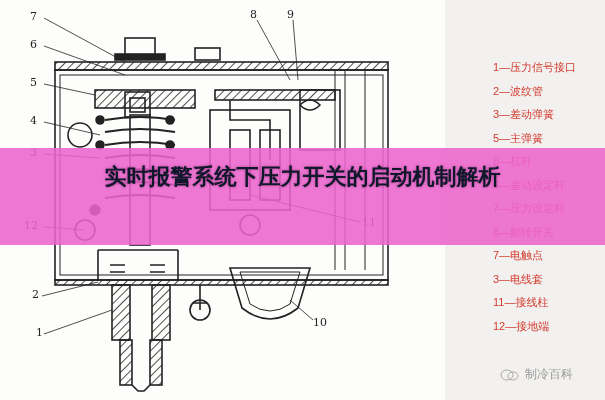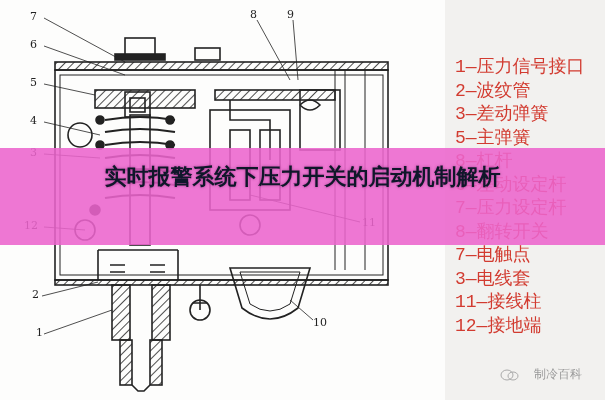--- a/index.html
+++ b/index.html
@@ -1,24 +1,24 @@
 <!DOCTYPE html>
 <html><head>
 <meta charset="utf-8">
 <style>
   html,body{margin:0;padding:0;}
   body{width:605px;height:400px;overflow:hidden;background:#f3f3f1;position:relative;font-family:"DejaVu Serif",serif;}
   .canvas{position:absolute;left:0;top:0;width:605px;height:400px;}
   .diagram-area{position:absolute;left:0;top:0;width:445px;height:400px;background:#fdfdfc;}
   .legend-area{position:absolute;left:445px;top:0;width:160px;height:400px;background:#f2f1ef;}
   .legend-list{position:absolute;left:455px;top:56px;margin:0;padding:0;list-style:none;}
-  .legend-item{height:23.5px;font-size:18px;line-height:23.5px;color:#d23b30;white-space:nowrap;font-family:Liberation Mono, monospace;}
+  .legend-item{height:23.5px;font-size:11px;line-height:23.5px;color:#d23b30;white-space:nowrap;font-family:Liberation Sans, sans-serif;margin-left:38px;}
   .overlay{position:absolute;left:0;top:148px;width:605px;height:97px;background:rgba(236,100,205,0.88);}
   .title{position:absolute;left:40px;top:160px;width:525px;text-align:center;color:#0f172a;font-family:"DejaVu Sans",sans-serif;font-weight:bold;font-size:22px;line-height:34px;text-shadow:0 0 3px rgba(120,30,100,.6);}
-  .watermark{position:absolute;left:500px;top:366px;display:flex;align-items:center;gap:14px;color:#999;font-size:12px;font-family:"DejaVu Sans",sans-serif;}
+  .watermark{position:absolute;left:500px;top:366px;display:flex;align-items:center;gap:5px;color:#999;font-size:12px;font-family:"DejaVu Sans",sans-serif;}
   .wm-icon{width:20px;height:12px;}
 </style>
 </head>
 <body>
 
 <div class="canvas">
   <div class="diagram-area">
     <svg width="445" height="400" viewBox="0 0 445 400">
       <defs>
         <pattern id="hatch" width="6" height="6" patternUnits="userSpaceOnUse" patternTransform="rotate(45)">

